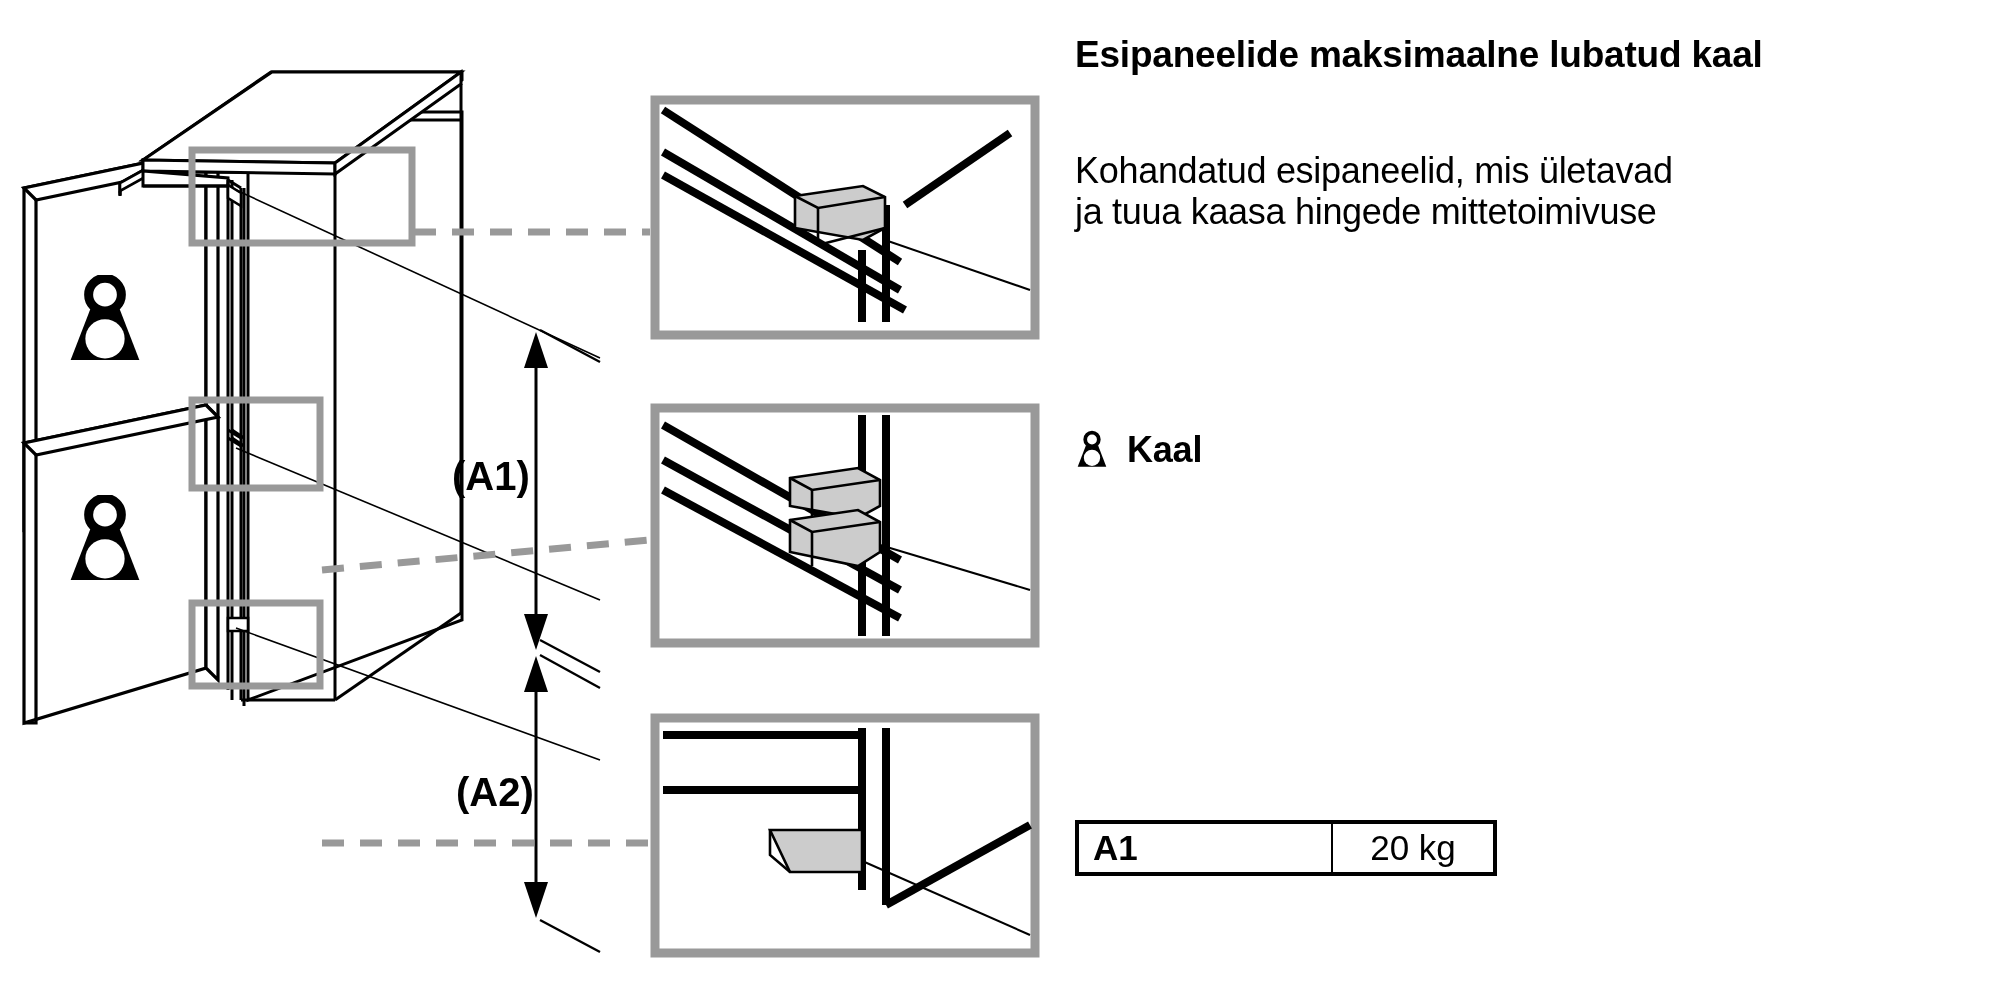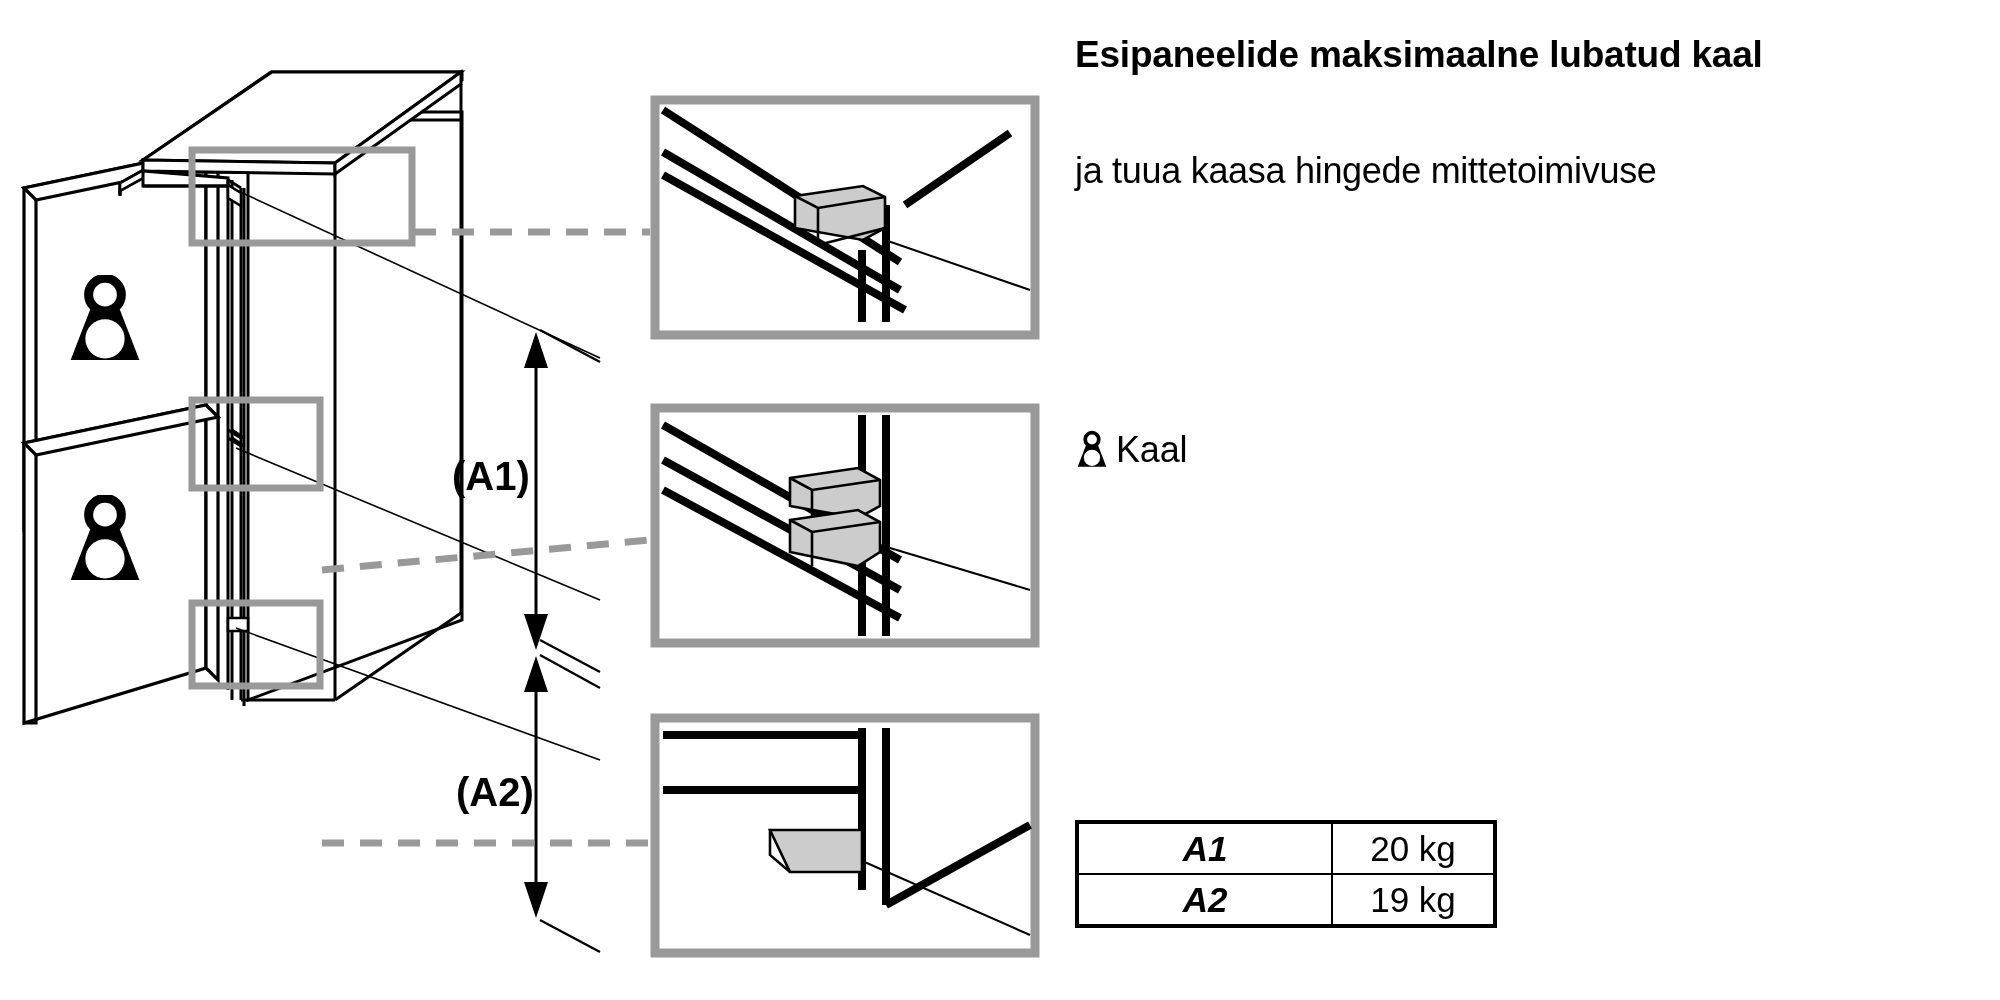--- a/index.html
+++ b/index.html
@@ -21,39 +21,39 @@
 
   .body-text{
     position:absolute;left:0;top:150px;width:880px;
     font-size:36px;font-weight:normal;line-height:41px;
     letter-spacing:-0.3px;
   }
   .body-text .ln{display:block;white-space:nowrap;}
 
   .legend{
     position:absolute;left:0;top:430px;
-    display:flex;align-items:flex-start;gap:7px;
+    display:flex;align-items:flex-start;gap:18px;font-weight:bold;
   }
   .legend-label{font-size:36px;line-height:40px;letter-spacing:-0.2px;}
 
   
   .weight-table{
     position:absolute;left:0;top:820px;
     border-collapse:collapse;
     border:4px solid #000;
   }
   .weight-table td{
     border:2px solid #000;
     height:52px;
     font-size:35px;
     padding:0 14px;
     box-sizing:border-box;
   }
   .weight-table td.k{
-    width:255px;text-align:center;font-weight:bold;font-style:italic;
+    width:255px;text-align:left;font-weight:bold;
   }
   .weight-table td.v{
     width:163px;text-align:center;font-weight:normal;
   }
 
   
   #art{position:absolute;left:0;top:0;}
 </style>
 </head>
 <body>
@@ -254,38 +254,35 @@
   </svg>
 
   <div style="position:absolute;left:452px;top:445px;font-size:40px;font-weight:bold;margin-top:9px;">(A1)</div>
   <div style="position:absolute;left:456px;top:770px;font-size:40px;font-weight:bold;">(A2)</div>
 
   <div class="text-col">
 
     <h1 class="doc-title">Esipaneelide maksimaalne lubatud kaal</h1>
 
     <div class="body-text">
+      <span class="ln">Kohandatud esipaneelid, mis ületavad</span>
       <span class="ln">ja tuua kaasa hingede mittetoimivuse</span>
     </div>
 
     <div class="legend">
       <svg width="34" height="40" viewBox="0 0 100 110">
         <circle cx="50" cy="24" r="20" fill="none" stroke="#000" stroke-width="11"></circle>
         <path d="M32 42 L68 42 L92 104 L8 104 Z" fill="#000"></path>
         <circle cx="50" cy="78" r="24" fill="#fff"></circle>
       </svg>
       <span class="legend-label">Kaal</span>
     </div>
 
     <table class="weight-table">
       <tbody>
         <tr>
           <td class="k">A1</td>
           <td class="v">20 kg</td>
         </tr>
-        <tr>
-          <td class="k">A2</td>
-          <td class="v">19 kg</td>
-        </tr>
       </tbody>
     </table>
   </div>
 </div>
 
 </body></html>

